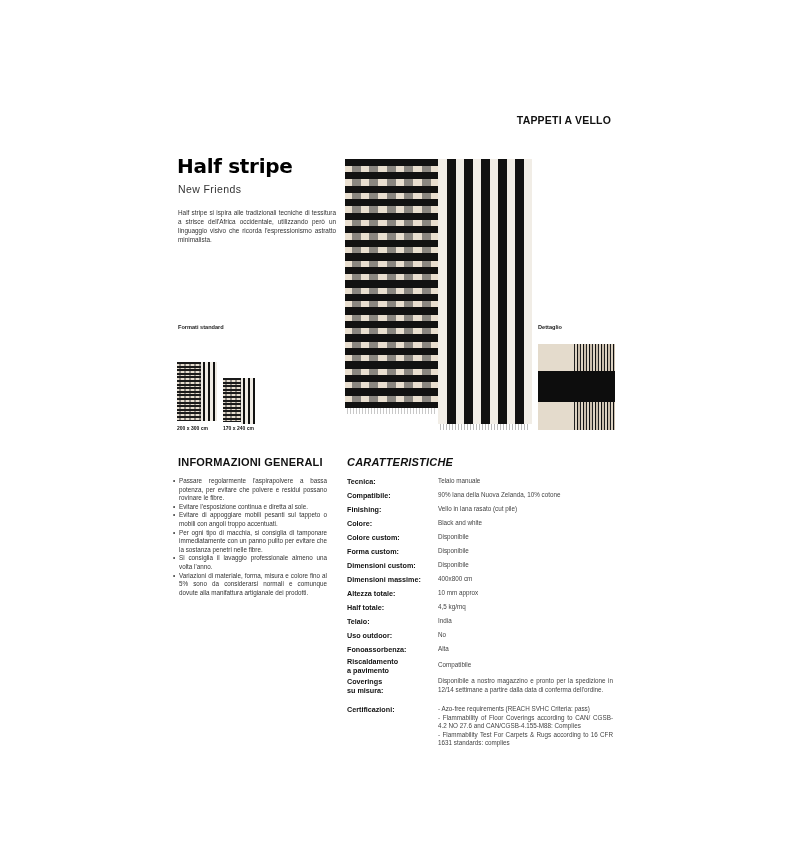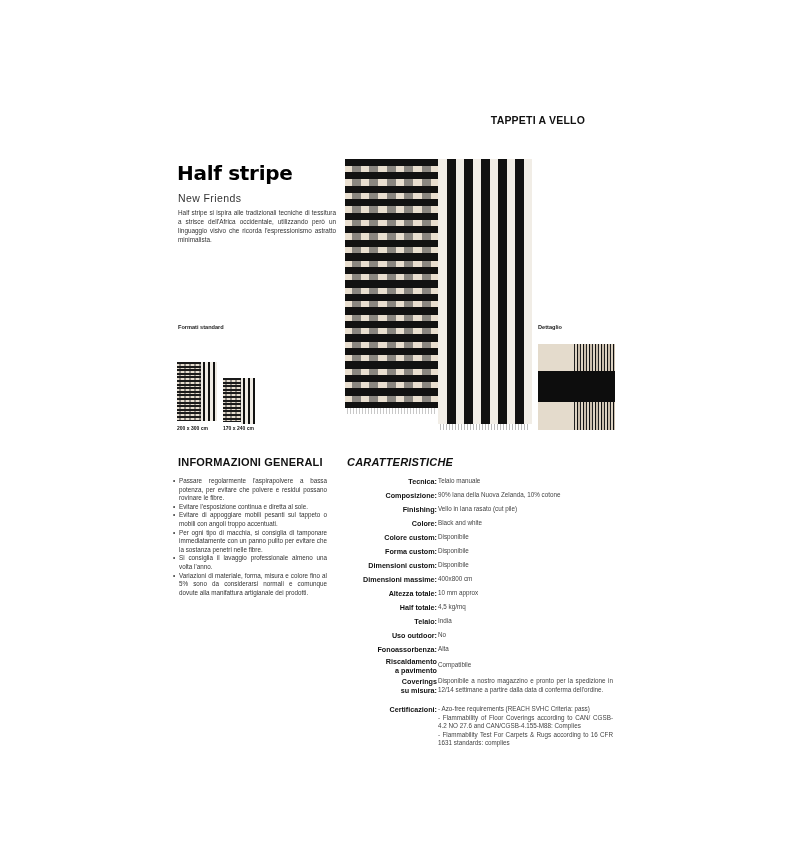--- a/index.html
+++ b/index.html
@@ -1,25 +1,25 @@
 <!DOCTYPE html>
 <html><head>
 <meta charset="utf-8">
 <style>
   html, body { margin: 0; padding: 0; background: #ffffff; }
   body { width: 800px; height: 863px; position: relative; overflow: hidden;
          font-family: "Liberation Sans", "DejaVu Sans", sans-serif; color: #1a1a1a; }
   .abs { position: absolute; }
 
-  .category { left: 480px; top: 114px; width: 105px; text-align: right;
+  .category { left: 506px; top: 114px; width: 105px; text-align: right;
               font-weight: bold; font-size: 10.5px; letter-spacing: 0.2px; color: #111; }
 
   .title { left: 177px; top: 154px; font-family: "DejaVu Sans", sans-serif; font-weight: bold;
-           font-size: 20px; letter-spacing: -0.3px; color: #000; margin-top: 7px; }
-  .subtitle { left: 178px; top: 192px; font-size: 10.5px; color: #333; letter-spacing: 0.4px; }
+           font-size: 20px; letter-spacing: -0.3px; color: #000; }
+  .subtitle { left: 178px; top: 183px; font-size: 10.5px; color: #333; letter-spacing: 0.4px; }
   .desc { left: 178px; top: 208px; width: 158px; font-size: 6.4px; line-height: 9px;
           color: #333; text-align: justify; }
 
   .label-small { font-size: 5.6px; font-weight: bold; color: #222; }
   .formats-label { left: 178px; top: 324px; }
   .detail-label { left: 538px; top: 324px; }
 
   
   .rug-left { left: 345px; top: 159px; width: 93px; height: 249px; background: #e9dfd0;
      background-image:
@@ -52,21 +52,21 @@
   .section-title { font-weight: bold; font-size: 11px; color: #111; letter-spacing: 0.2px; }
   .info-title { left: 178px; top: 456px; }
   .char-title { left: 347px; top: 456px; font-style: italic; }
 
   .info-list { left: 173px; top: 477px; width: 154px; margin: 0; padding: 0; list-style: none;
      font-size: 6.3px; line-height: 8.6px; color: #333; text-align: justify; }
   .info-list li { position: relative; padding-left: 6px; }
   .info-list li::before { content: "•"; position: absolute; left: 0; top: 0; }
 
   .spec { left: 347px; width: 268px; font-size: 6.3px; }
-  .spec .k { position: absolute; left: 0; width: 90px; font-weight: bold; font-size: 7.2px; color: #111; line-height: 9px; text-align: right; }
+  .spec .k { position: absolute; left: 0; width: 90px; font-weight: bold; font-size: 7.2px; color: #111; line-height: 9px; }
   .spec .v { position: absolute; left: 91px; width: 175px; color: #444; line-height: 8.6px; text-align: justify; }
 </style>
 </head>
 <body>
 
 <div class="abs category">TAPPETI A VELLO</div>
 
 <div class="abs title">Half stripe</div>
 <div class="abs subtitle">New Friends</div>
 <div class="abs desc">Half stripe si ispira alle tradizionali tecniche di tessitura a strisce dell'Africa occidentale, utilizzando però un linguaggio visivo che ricorda l'espressionismo astratto minimalista.</div>
@@ -106,21 +106,21 @@
   <li>Variazioni di materiale, forma, misura e colore fino al 5% sono da considerarsi normali e comunque dovute alla manifattura artigianale dei prodotti.</li>
 </ul>
 
 <div class="abs section-title char-title">CARATTERISTICHE</div>
 
 <div class="abs spec" style="top:477px;">
   <span class="k">Tecnica:</span>
   <span class="v">Telaio manuale</span>
 </div>
 <div class="abs spec" style="top:491px;">
-  <span class="k">Composizione:</span>
+  <span class="k">Compatibile:</span>
   <span class="v">90% lana della Nuova Zelanda, 10% cotone</span>
 </div>
 <div class="abs spec" style="top:505px;">
   <span class="k">Finishing:</span>
   <span class="v">Vello in lana rasato (cut pile)</span>
 </div>
 <div class="abs spec" style="top:519px;">
   <span class="k">Colore:</span>
   <span class="v">Black and white</span>
 </div>

